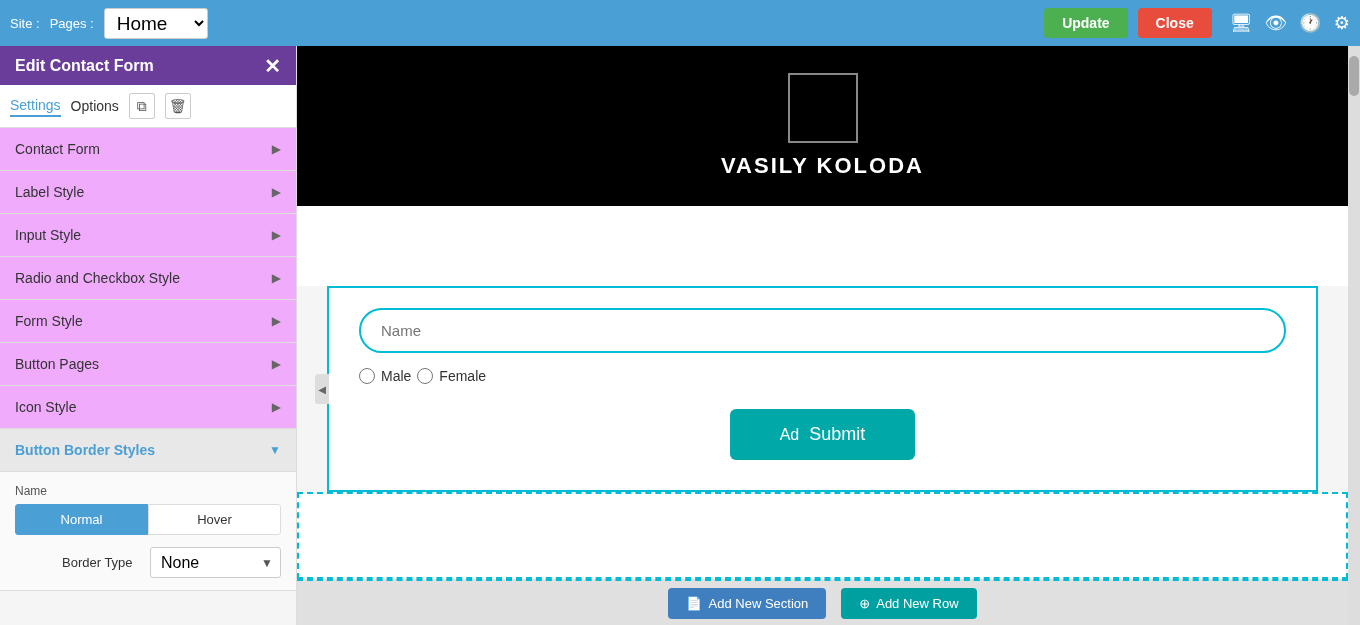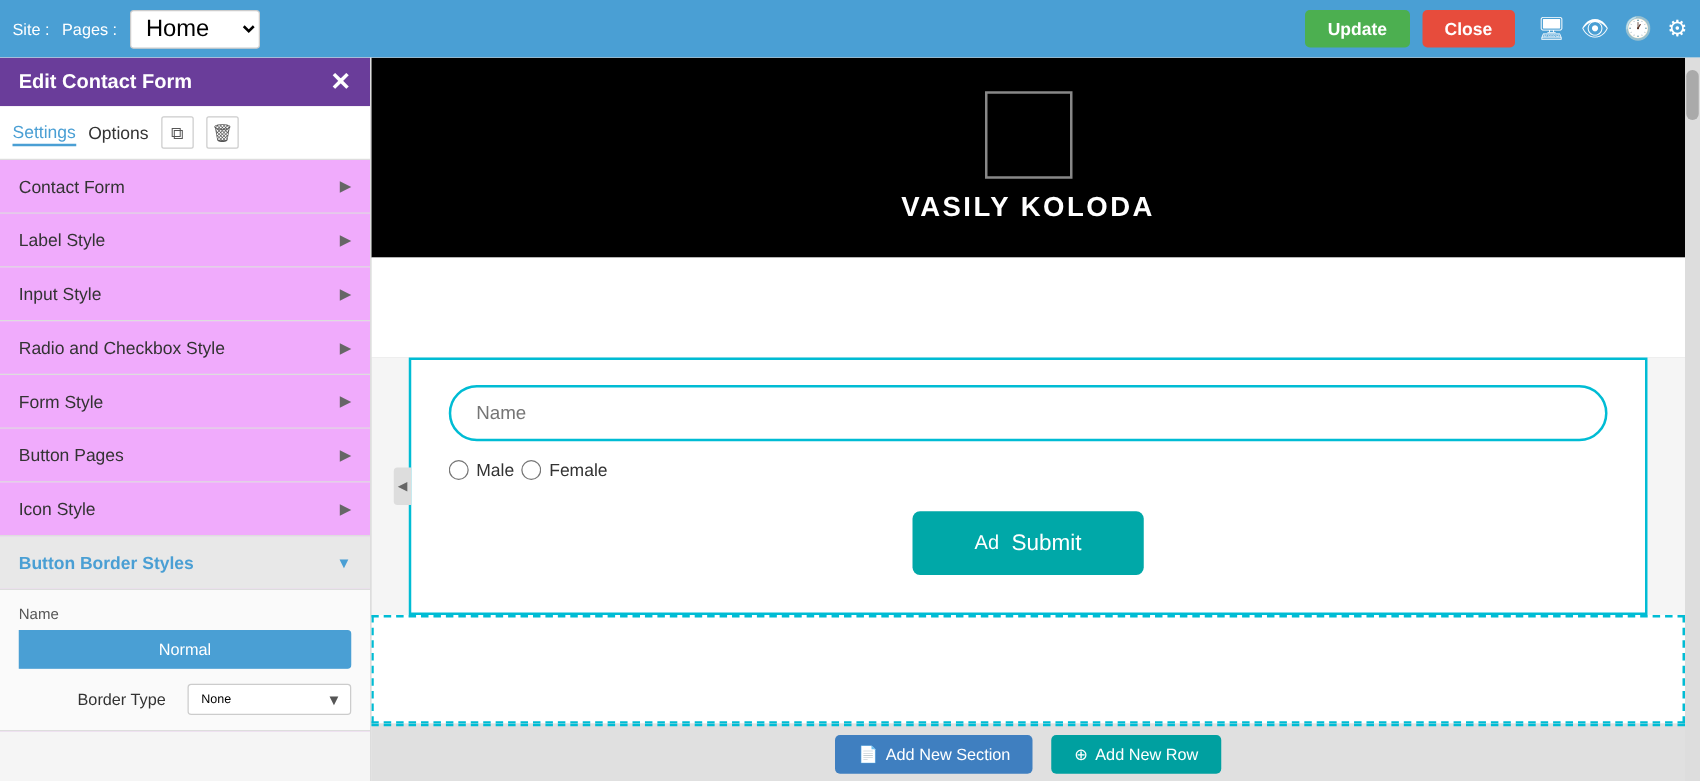--- a/index.html
+++ b/index.html
@@ -202,21 +202,21 @@
     }
     .border-type-select-wrap {
       flex: 1;
       position: relative;
     }
     .border-type-select {
       width: 100%;
       padding: 6px 28px 6px 10px;
       border: 1px solid #ccc;
       border-radius: 3px;
-      font-size: 10px;
+      font-size: 16px;
       appearance: none;
       background: white;
       cursor: pointer;
     }
     .select-arrow {
       position: absolute;
       right: 8px;
       top: 50%;
       transform: translateY(-50%);
       color: #555;
@@ -479,20 +479,21 @@
 
       <div class="accordion-item expanded">
         <div class="accordion-header" style="color:#4a9fd4; font-weight:bold;">
           <span>Button Border Styles</span>
           <span class="accordion-arrow" style="color:#4a9fd4;">▼</span>
         </div>
         <div class="expanded-section">
           <div class="state-label">Name</div>
           <div class="state-buttons">
             <button class="state-btn active">Normal</button>
+            <button class="state-btn">Hover</button>
           </div>
           <div class="border-type-row">
             <span class="border-type-label">Border Type</span>
             <div class="border-type-select-wrap">
               <select class="border-type-select">
                 <option>None</option>
                 <option>Solid</option>
                 <option>Dashed</option>
                 <option>Dotted</option>
                 <option>Double</option>

